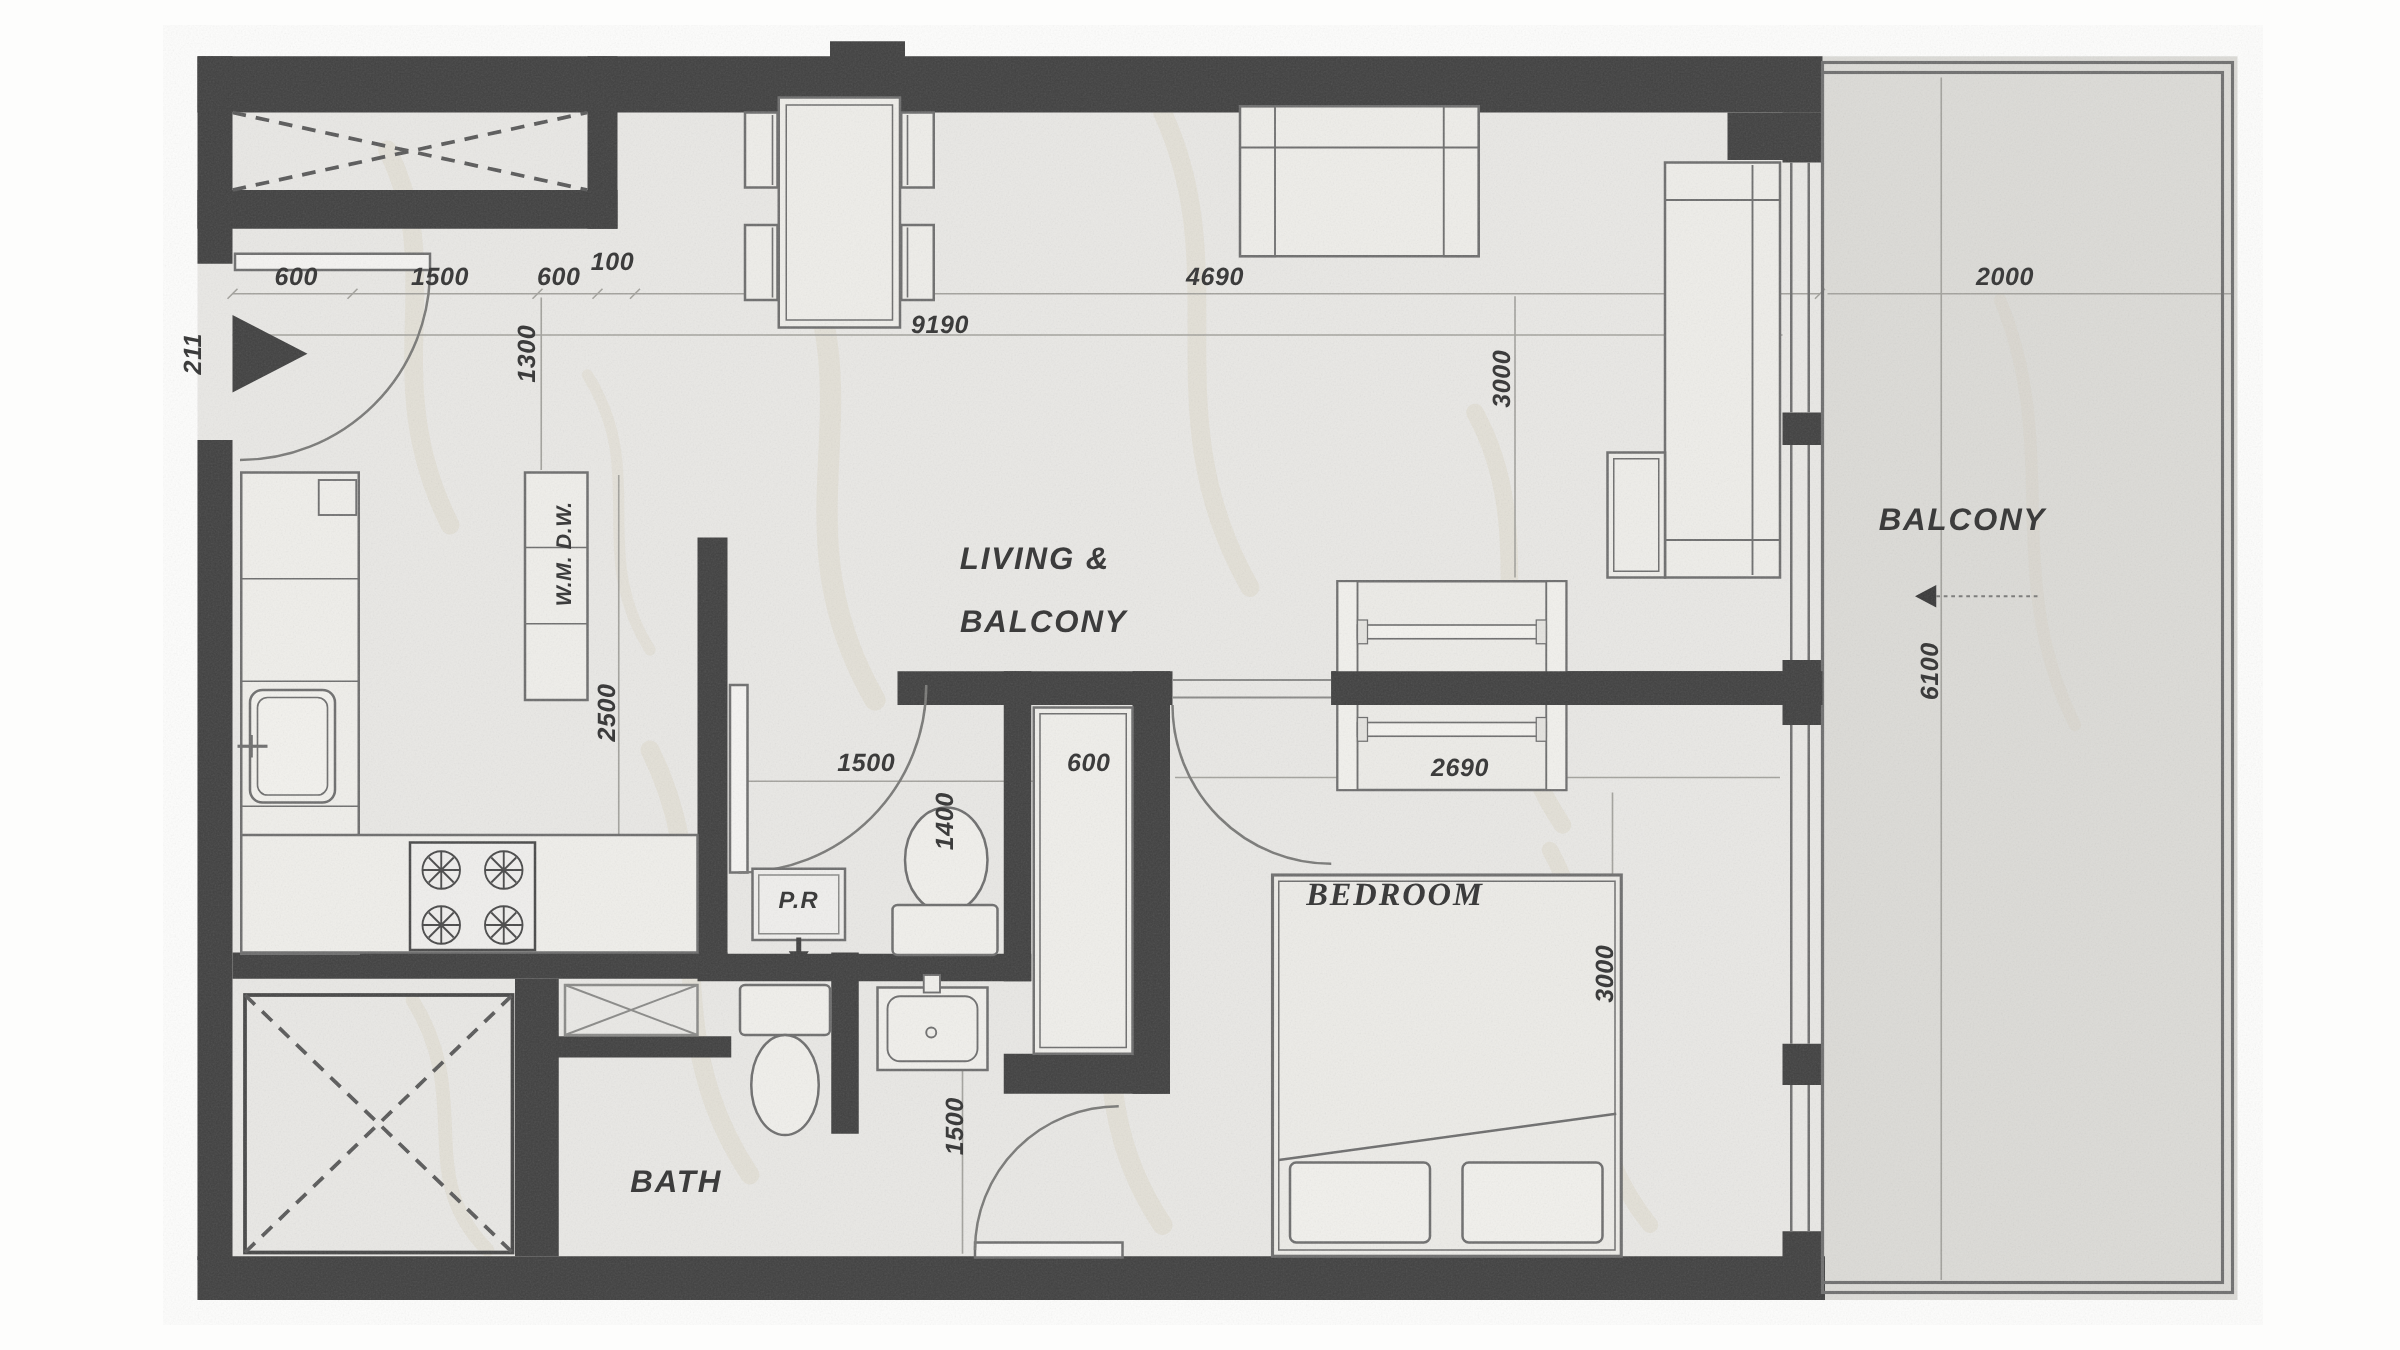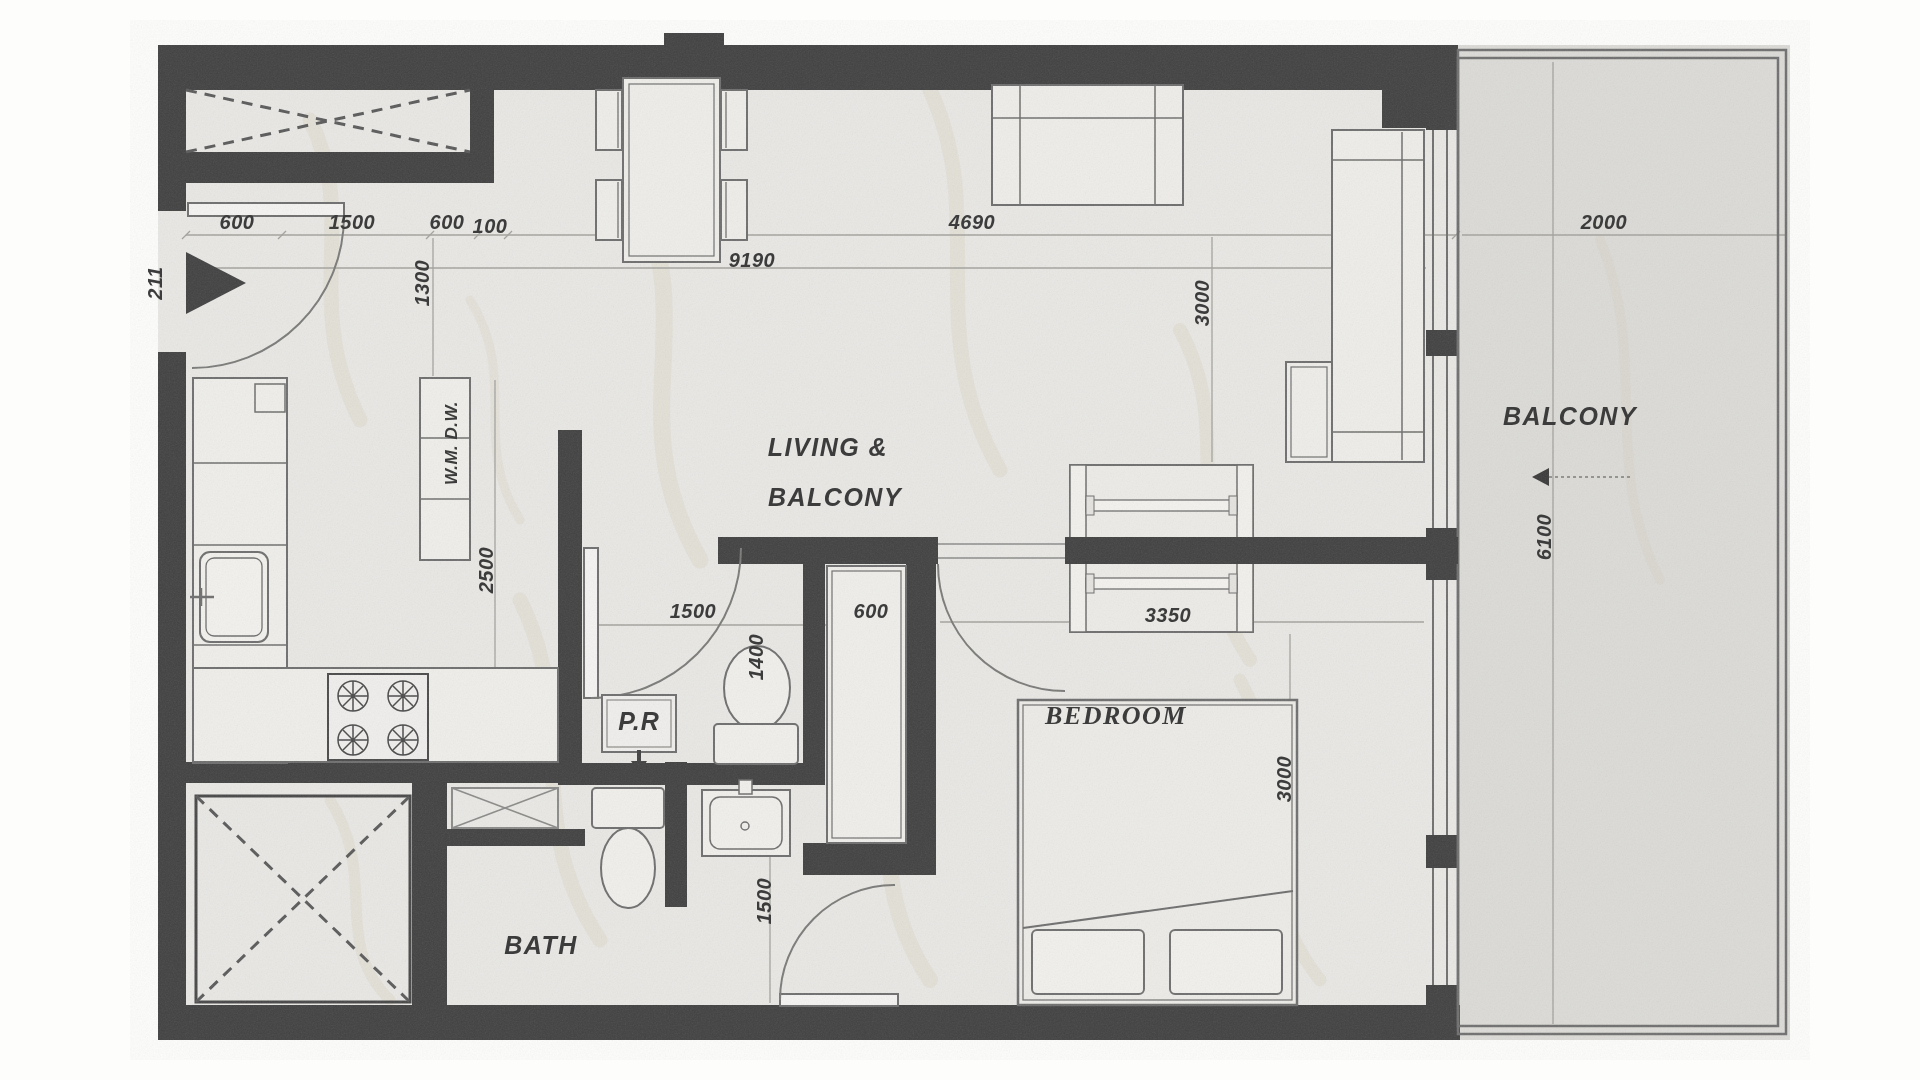--- a/index.html
+++ b/index.html
@@ -6,21 +6,21 @@
   .stage{position:relative;width:1920px;height:1080px;background:#fdfdfc;overflow:hidden;
          font-family:"Liberation Sans",sans-serif;}
   .stage svg{position:absolute;left:0;top:0;}
   .lbl{position:absolute;transform:translate(-50%,-50%);font-style:italic;font-weight:700;
        color:#3c3c3c;white-space:pre;letter-spacing:.5px;line-height:1.1;}
   .lbl.v{transform:translate(-50%,-50%) rotate(-90deg);}
   .dim{font-size:20px;}
   .dim.small{font-size:17px;}
   .room{font-size:25px;letter-spacing:1.5px;text-align:right;}
   .room.big{font-size:26px;font-family:Liberation Serif, serif;}
-  .prtxt{font-size:25px;letter-spacing:1px;}
+  .prtxt{font-size:19px;letter-spacing:1px;}
 </style>
 </head>
 <body>
 
 <div class="stage">
 
 <svg width="1920" height="1080" viewBox="0 0 1920 1080">
   <defs>
     <filter id="speckle" x="0" y="0" width="100%" height="100%">
       <feTurbulence type="fractalNoise" baseFrequency="0.75" numOctaves="2" stitchTiles="stitch"></feTurbulence>
@@ -271,31 +271,31 @@
 <div class="lbl room" style="left:828px;top:448px">LIVING &amp;</div>
 <div class="lbl room" style="left:835px;top:498px">BALCONY</div>
 <div class="lbl room big" style="left:1116px;top:716px">BEDROOM</div>
 <div class="lbl room" style="left:541px;top:946px">BATH</div>
 <div class="lbl room" style="left:1570px;top:417px">BALCONY</div>
 <div class="lbl prtxt" style="left:639px;top:722px">P.R</div>
 
 <div class="lbl dim" style="left:237px;top:222px">600</div>
 <div class="lbl dim" style="left:352px;top:222px">1500</div>
 <div class="lbl dim" style="left:447px;top:222px">600</div>
-<div class="lbl dim" style="left:490px;top:226px">100</div>
+<div class="lbl dim" style="left:490px;top:210px">100</div>
 <div class="lbl dim" style="left:752px;top:260px">9190</div>
 <div class="lbl dim" style="left:972px;top:222px">4690</div>
 <div class="lbl dim" style="left:1604px;top:222px">2000</div>
 <div class="lbl dim v" style="left:422px;top:283px">1300</div>
 <div class="lbl dim v" style="left:155px;top:283px">211</div>
 <div class="lbl dim v" style="left:1202px;top:303px">3000</div>
 <div class="lbl dim v" style="left:486px;top:570px">2500</div>
 <div class="lbl dim v" style="left:1544px;top:537px">6100</div>
 <div class="lbl dim" style="left:693px;top:611px">1500</div>
 <div class="lbl dim" style="left:871px;top:611px">600</div>
 <div class="lbl dim v" style="left:756px;top:657px">1400</div>
-<div class="lbl dim" style="left:1168px;top:615px">3350</div>
+<div class="lbl dim" style="left:1168px;top:615px">2690</div>
 <div class="lbl dim v" style="left:764px;top:901px">1500</div>
 <div class="lbl dim v" style="left:1284px;top:779px">3000</div>
 
 <div class="lbl dim small v" style="left:452px;top:443px">W.M. D.W.</div>
 
 </div>
 
 </body></html>

